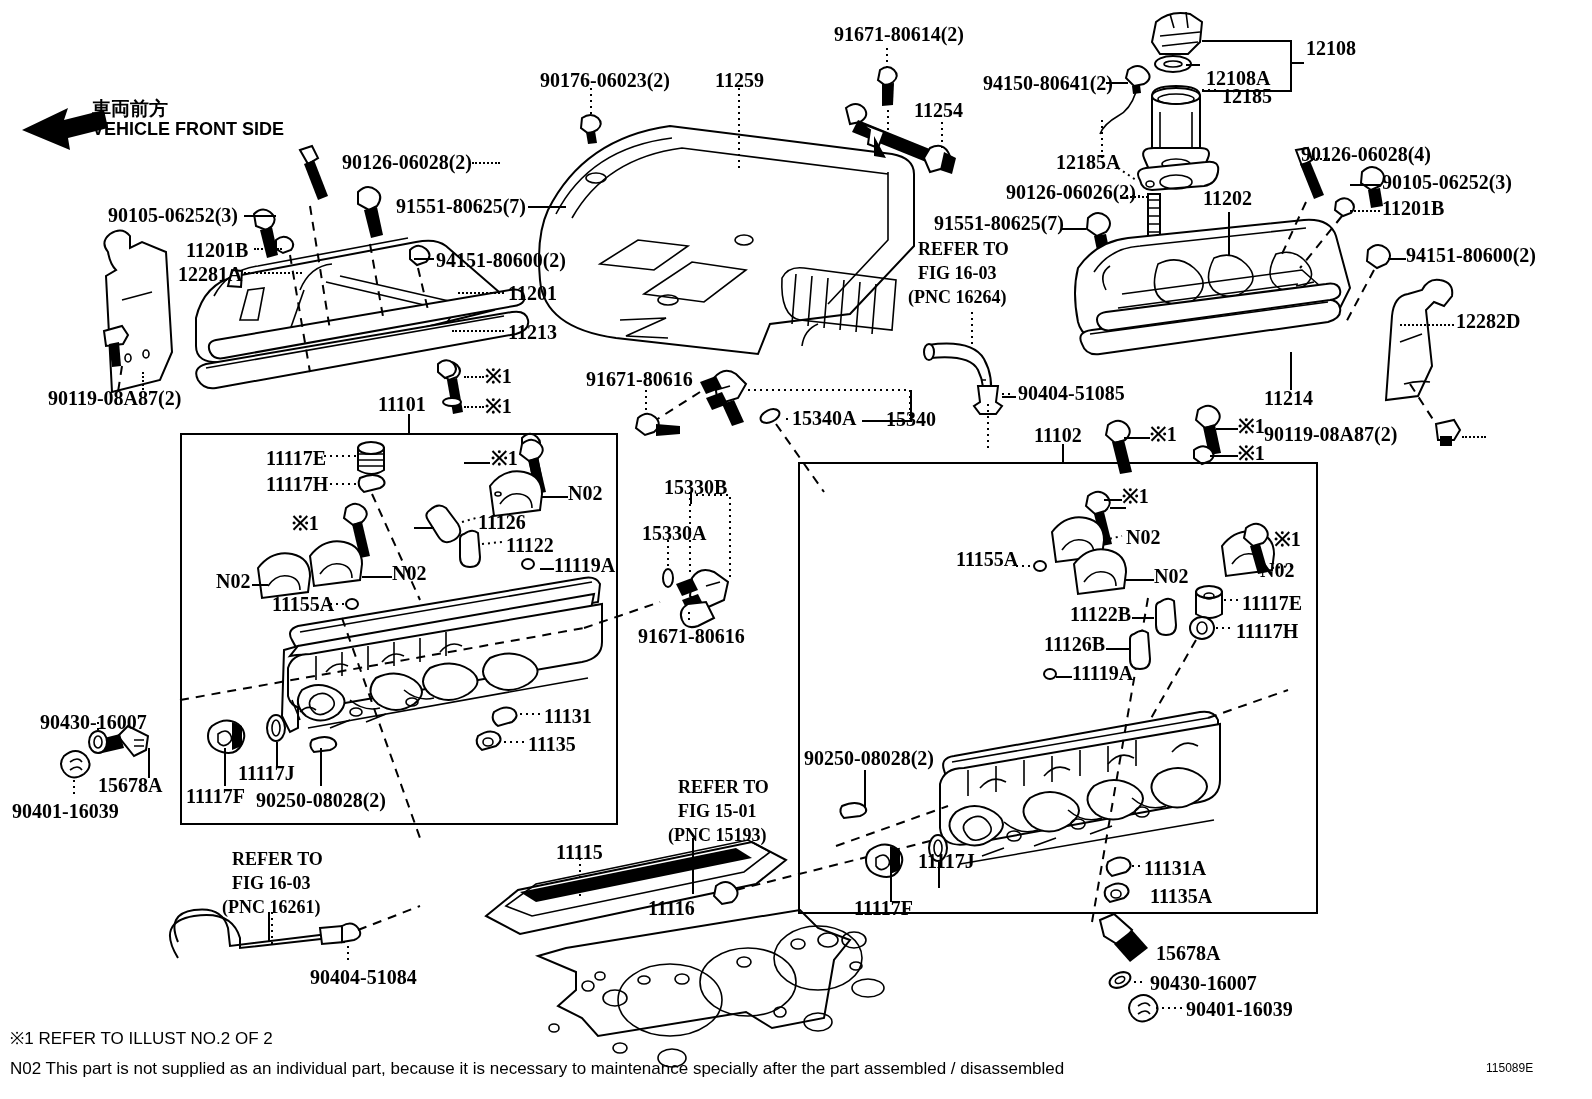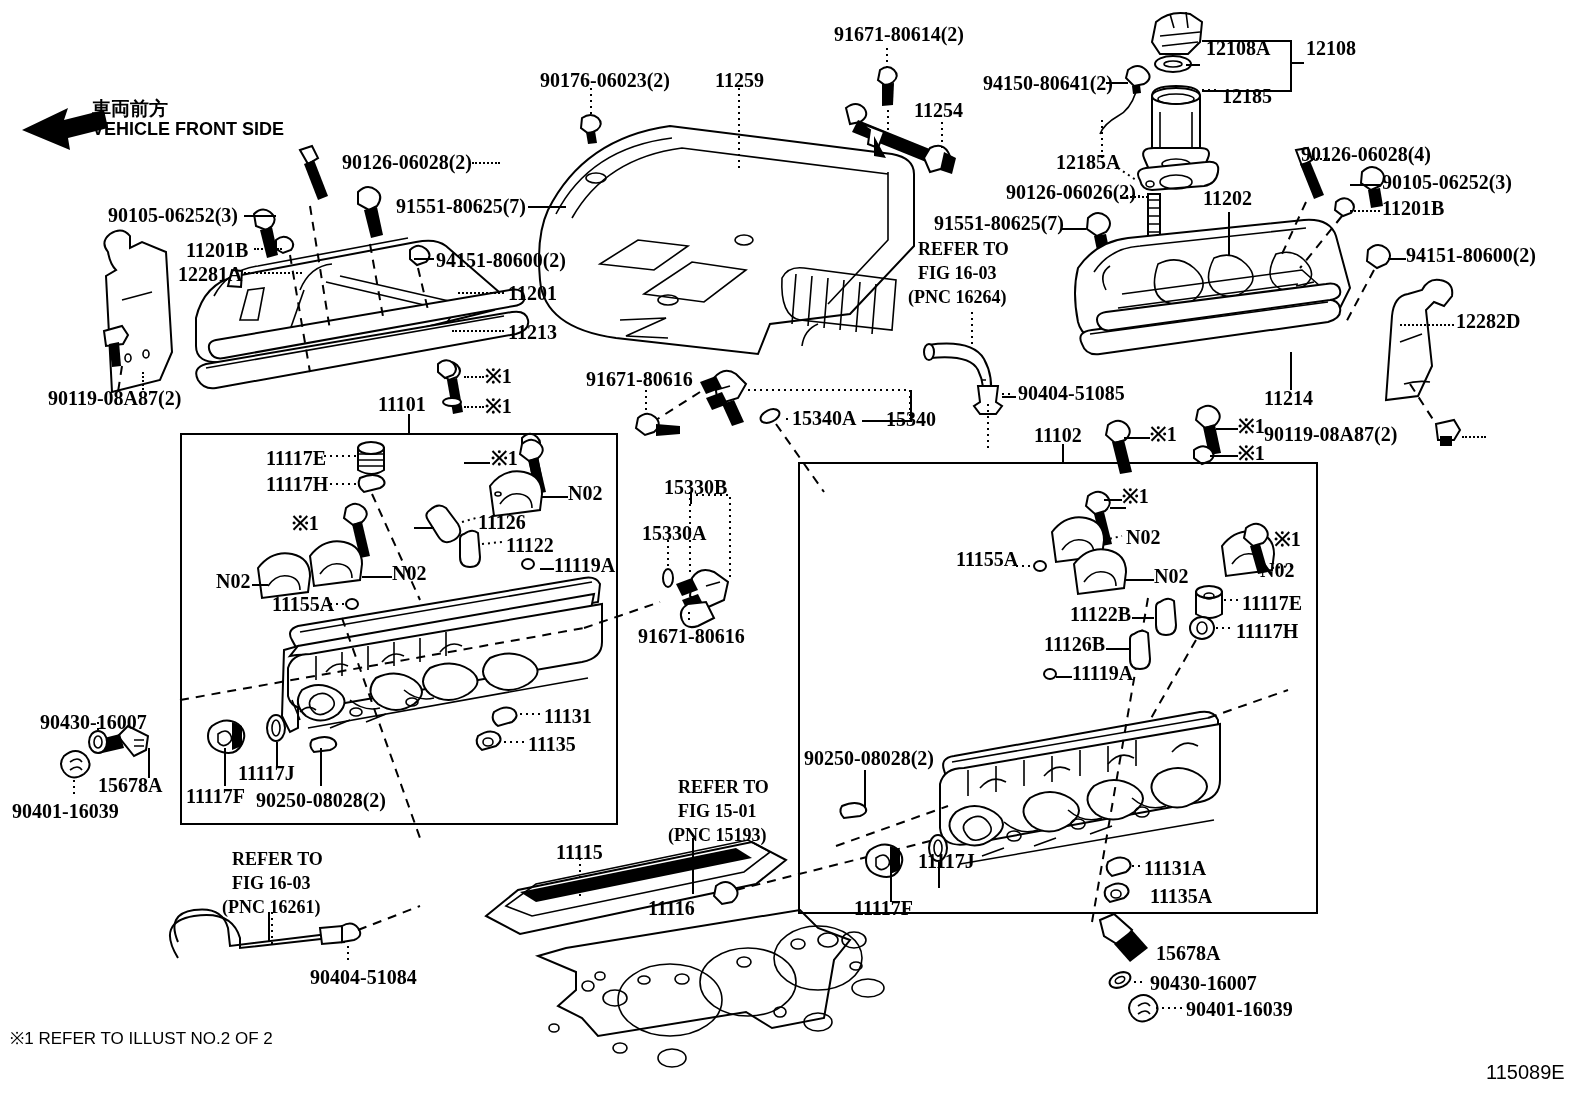--- a/index.html
+++ b/index.html
@@ -30,21 +30,21 @@
   .lbl.sm { font-size: 18px; }
   .lbl.jp { font-family: "DejaVu Sans", sans-serif; font-weight: bold; font-size: 19px; }
   .lbl.foot {
     font-family: "Liberation Sans", sans-serif;
     font-weight: normal;
     font-size: 17px;
   }
   .lbl.code {
     font-family: "Liberation Sans", sans-serif;
     font-weight: normal;
-    font-size: 20px;
+    font-size: 12px;
   }
 
   
   .ld {
     position: absolute;
     background: #000;
     height: 2px;
   }
   .dotline {
     position: absolute;
@@ -640,21 +640,21 @@
   <div class="lbl" style="left:508px;  top:283px;">11201</div>
   <div class="lbl" style="left:508px;  top:322px;">11213</div>
   <div class="lbl" style="left:48px;  top:388px;">90119-08A87(2)</div>
   <div class="lbl" style="left:378px;  top:394px;">11101</div>
   <div class="lbl" style="left:540px;  top:70px;">90176-06023(2)</div>
   <div class="lbl" style="left:715px;  top:70px;">11259</div>
   <div class="lbl" style="left:834px;  top:24px;">91671-80614(2)</div>
   <div class="lbl" style="left:914px;  top:100px;">11254</div>
   <div class="lbl" style="left:962px;  top:73px;margin-left:21px;">94150-80641(2)</div>
   <div class="lbl" style="left:1306px; top:38px;">12108</div>
-  <div class="lbl" style="left:1206px; top:38px;">12108A</div>
+  <div class="lbl" style="left:1206px; top:68px;">12108A</div>
   <div class="lbl" style="left:1222px; top:86px;">12185</div>
   <div class="lbl" style="left:1056px; top:152px;">12185A</div>
   <div class="lbl" style="left:994px;  top:182px;margin-left:12px;">90126-06026(2)</div>
   <div class="lbl" style="left:934px; top:213px;">91551-80625(7)</div>
   <div class="lbl" style="left:1203px; top:188px;">11202</div>
   <div class="lbl" style="left:1301px; top:144px;">90126-06028(4)</div>
   <div class="lbl" style="left:1382px; top:172px;">90105-06252(3)</div>
   <div class="lbl" style="left:1382px; top:198px;">11201B</div>
   <div class="lbl" style="left:1406px; top:245px;">94151-80600(2)</div>
   <div class="lbl" style="left:1456px; top:311px;">12282D</div>
@@ -709,15 +709,16 @@
   <div class="lbl" style="left:804px; top:748px;">90250-08028(2)</div>
   <div class="lbl" style="left:854px;  top:898px;">11117F</div>
   <div class="lbl" style="left:918px;  top:851px;">11117J</div>
   <div class="lbl" style="left:1144px; top:858px;">11131A</div>
   <div class="lbl" style="left:1150px; top:886px;">11135A</div>
   <div class="lbl" style="left:1156px; top:943px;">15678A</div>
   <div class="lbl" style="left:1150px; top:973px;">90430-16007</div>
   <div class="lbl" style="left:1186px; top:999px;">90401-16039</div>
 
   <div class="lbl foot" style="left:10px; top:1030px;">※1 REFER TO ILLUST NO.2 OF 2</div>
+  <div class="lbl foot" style="left:10px; top:1060px;">N02 This part is not supplied as an individual part, because it is necessary to maintenance specially after the part assembled / disassembled</div>
   <div class="lbl code" style="left:1486px; top:1062px;">115089E</div>
 
 </div>
 
 </body></html>

